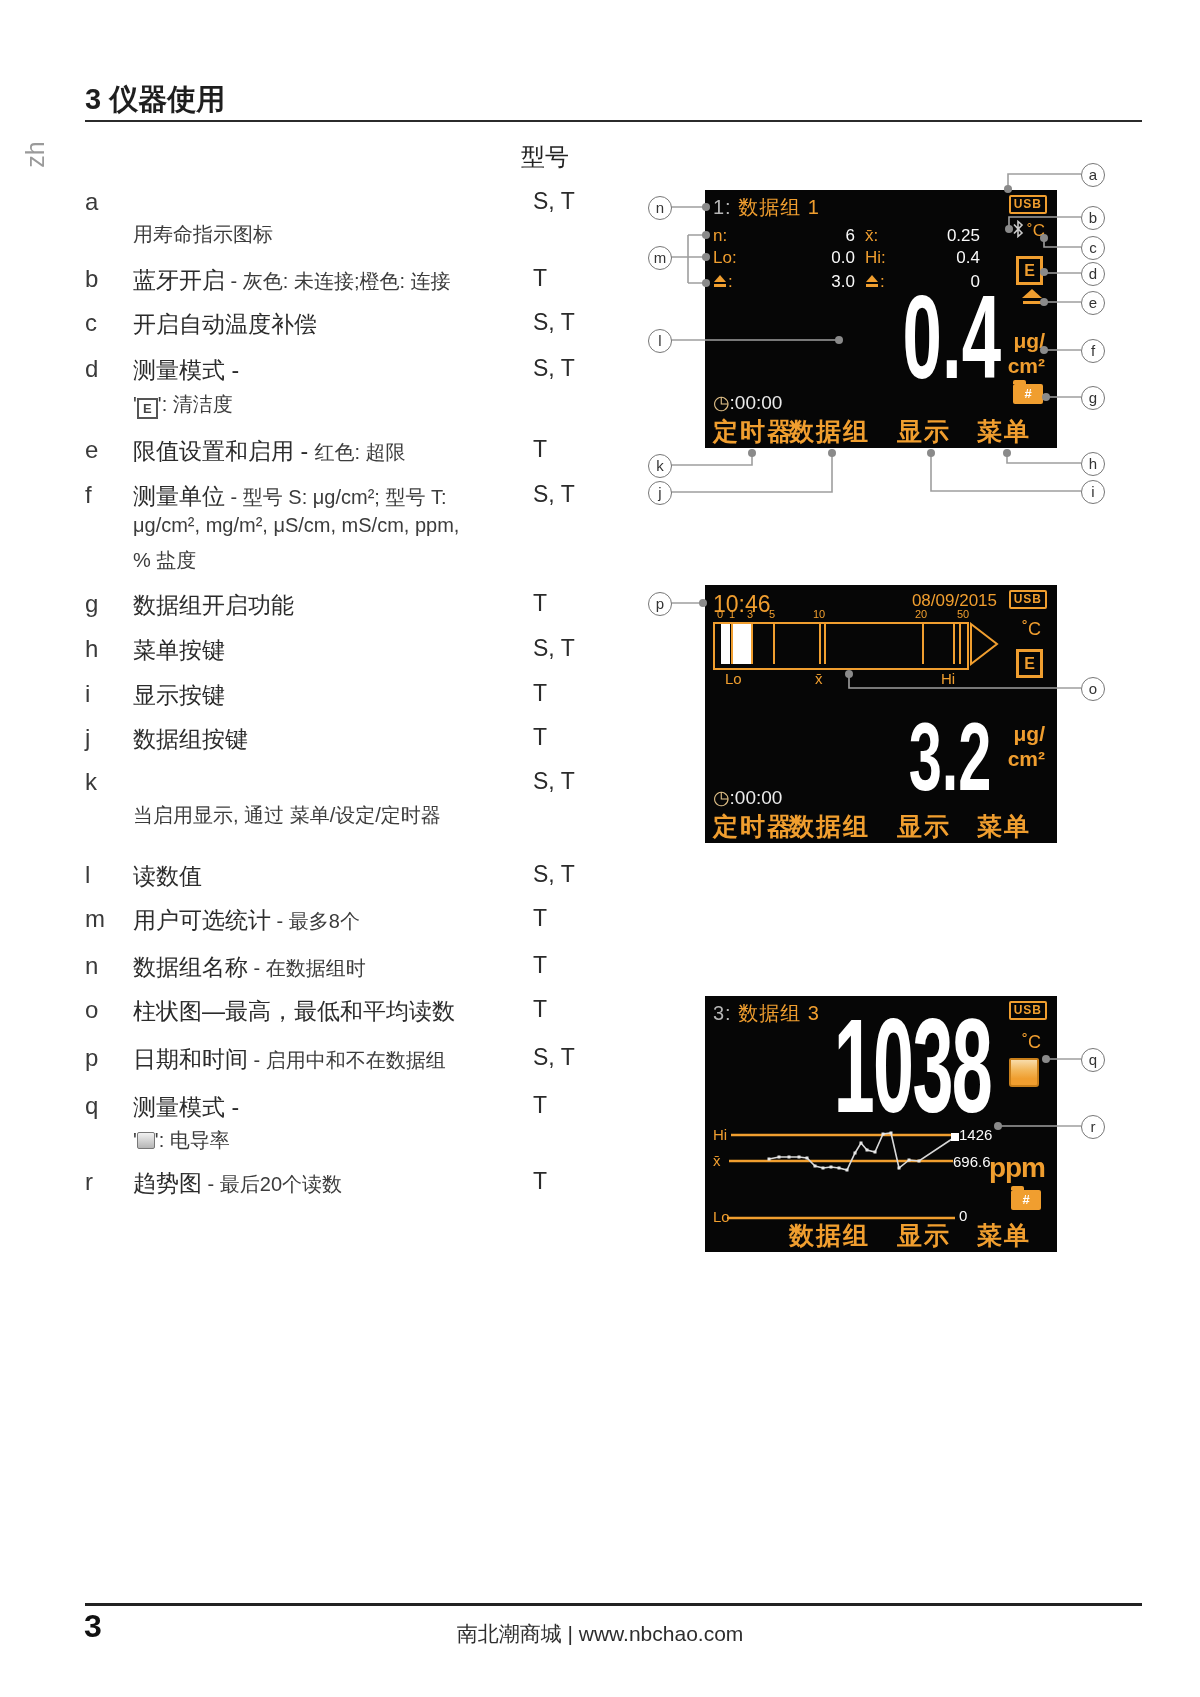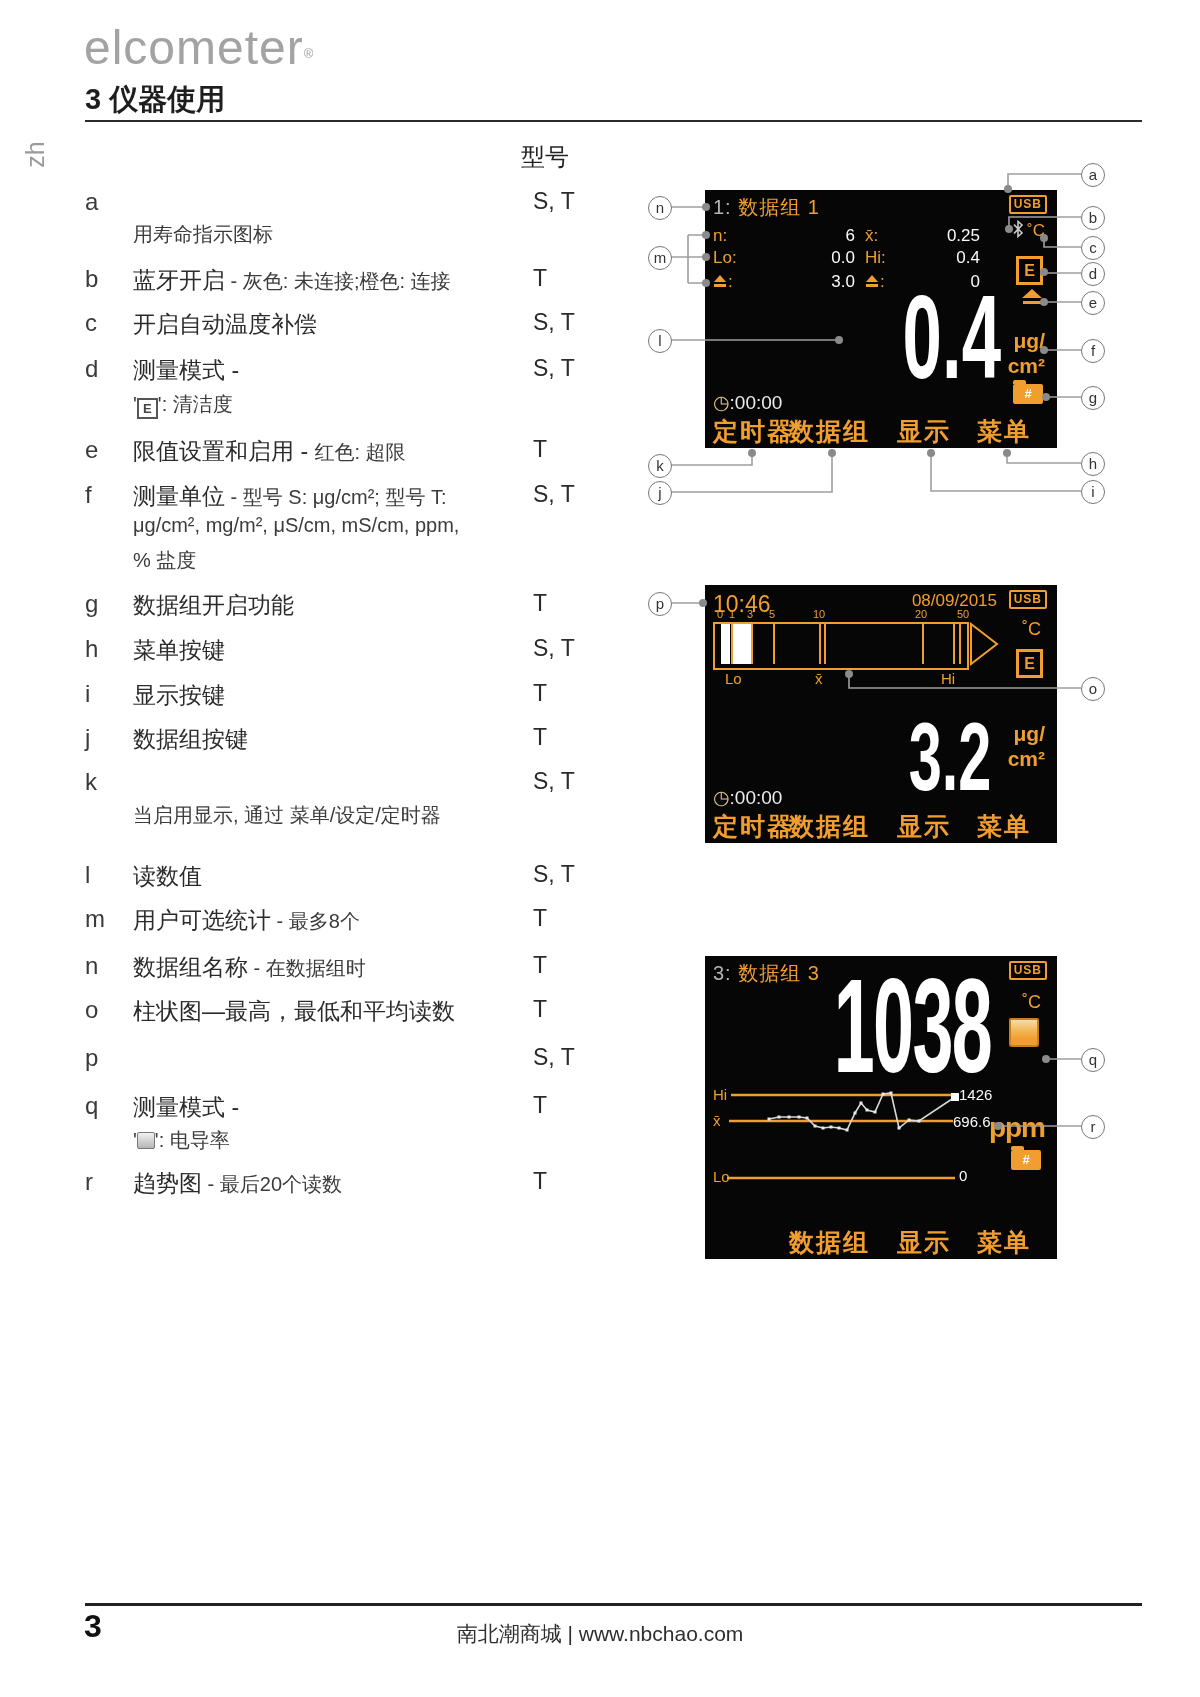--- a/index.html
+++ b/index.html
@@ -21,21 +21,21 @@
   .lterm{font-size:23px;color:#2b2b2b;font-weight:500;}
   .ldet{font-size:20px;color:#3c3c3c;}
   .lmodel{left:533px;font-size:23px;color:#2b2b2b;}
   .ebox-mini{display:inline-block;width:17px;height:17px;border:2px solid #555;color:#444;
              font-size:13px;font-weight:700;text-align:center;line-height:17px;vertical-align:-2px;}
   .bucket-mini{display:inline-block;width:16px;height:15px;border:1.5px solid #777;
              background:linear-gradient(#f2f2f2,#b5b5b5);border-radius:2px;vertical-align:-2px;}
 
   
   .screen{position:absolute;left:705px;width:352px;background:#060606;}
-  #s1{top:190px;height:258px;} #s2{top:585px;height:258px;} #s3{top:956px;height:303px;}
+  #s1{top:190px;height:258px;} #s2{top:585px;height:258px;} #s3{top:996px;height:256px;}
   .o{color:#F09E2F;} .gry{color:#b5b5b5;}
   .batch{left:8px;top:4px;font-size:20px;letter-spacing:1px;}
   .usb{right:10px;top:5px;border:2px solid #F09E2F;color:#F09E2F;font-size:12px;font-weight:700;
        padding:0 3px;border-radius:2px;letter-spacing:1px;line-height:15px;}
   .srow{left:8px;width:280px;height:20px;font-size:17px;}
   .sl1{left:0;color:#F09E2F;} .sv1{left:30px;width:112px;text-align:right;color:#fafafa;}
   .sl2{left:152px;color:#F09E2F;} .sv2{left:172px;width:95px;text-align:right;color:#fafafa;}
   .btc{right:12px;top:30px;}
   .btc .dc{font-size:17px;color:#F09E2F;margin-left:3px;vertical-align:2px;}
   .ebox{right:14px;width:21px;height:23px;border:3px solid #F09E2F;color:#F09E2F;font-weight:700;
@@ -89,21 +89,20 @@
   
   .frule{left:85px;top:1603px;width:1057px;height:2.5px;background:#222;}
   .fpage{left:84px;top:1608px;font-size:32px;font-weight:700;color:#111;}
   .ftext{left:0;top:1620px;width:1200px;text-align:center;font-size:21px;color:#2e2e2e;}
 </style>
 </head>
 <body>
 
 <div class="page">
 
-  <div class="abs logo"><span>elcometer</span><span class="reg">®</span></div>
   <div class="abs lang">zh</div>
   <div class="abs heading">3 仪器使用</div>
   <div class="abs rule"></div>
   <div class="abs colhead">型号</div>
 
   <span class="abs ll" style="top:188px">a</span>
   <span class="abs lbody ldet" style="top:221px">用寿命指示图标</span>
   <span class="abs lmodel" style="top:188px">S, T</span>
 
   <span class="abs ll" style="top:265px">b</span>
@@ -159,20 +158,21 @@
 
   <span class="abs ll" style="top:952px">n</span>
   <span class="abs lbody" style="top:952px"><span class="lterm">数据组名称</span><span class="ldet"> - 在数据组时</span></span>
   <span class="abs lmodel" style="top:952px">T</span>
 
   <span class="abs ll" style="top:996px">o</span>
   <span class="abs lbody" style="top:996px"><span class="lterm">柱状图—最高，最低和平均读数</span></span>
   <span class="abs lmodel" style="top:996px">T</span>
 
   <span class="abs ll" style="top:1044px">p</span>
+  <span class="abs lbody" style="top:1044px"><span class="lterm">日期和时间</span><span class="ldet"> - 启用中和不在数据组</span></span>
   <span class="abs lmodel" style="top:1044px">S, T</span>
 
   <span class="abs ll" style="top:1092px">q</span>
   <span class="abs lbody" style="top:1092px"><span class="lterm">测量模式 -</span></span>
   <span class="abs lbody ldet" style="top:1127px"><span>'</span><span class="bucket-mini"></span><span>': 电导率</span></span>
   <span class="abs lmodel" style="top:1092px">T</span>
 
   <span class="abs ll" style="top:1168px">r</span>
   <span class="abs lbody" style="top:1168px"><span class="lterm">趋势图</span><span class="ldet"> - 最后20个读数</span></span>
   <span class="abs lmodel" style="top:1168px">T</span>

